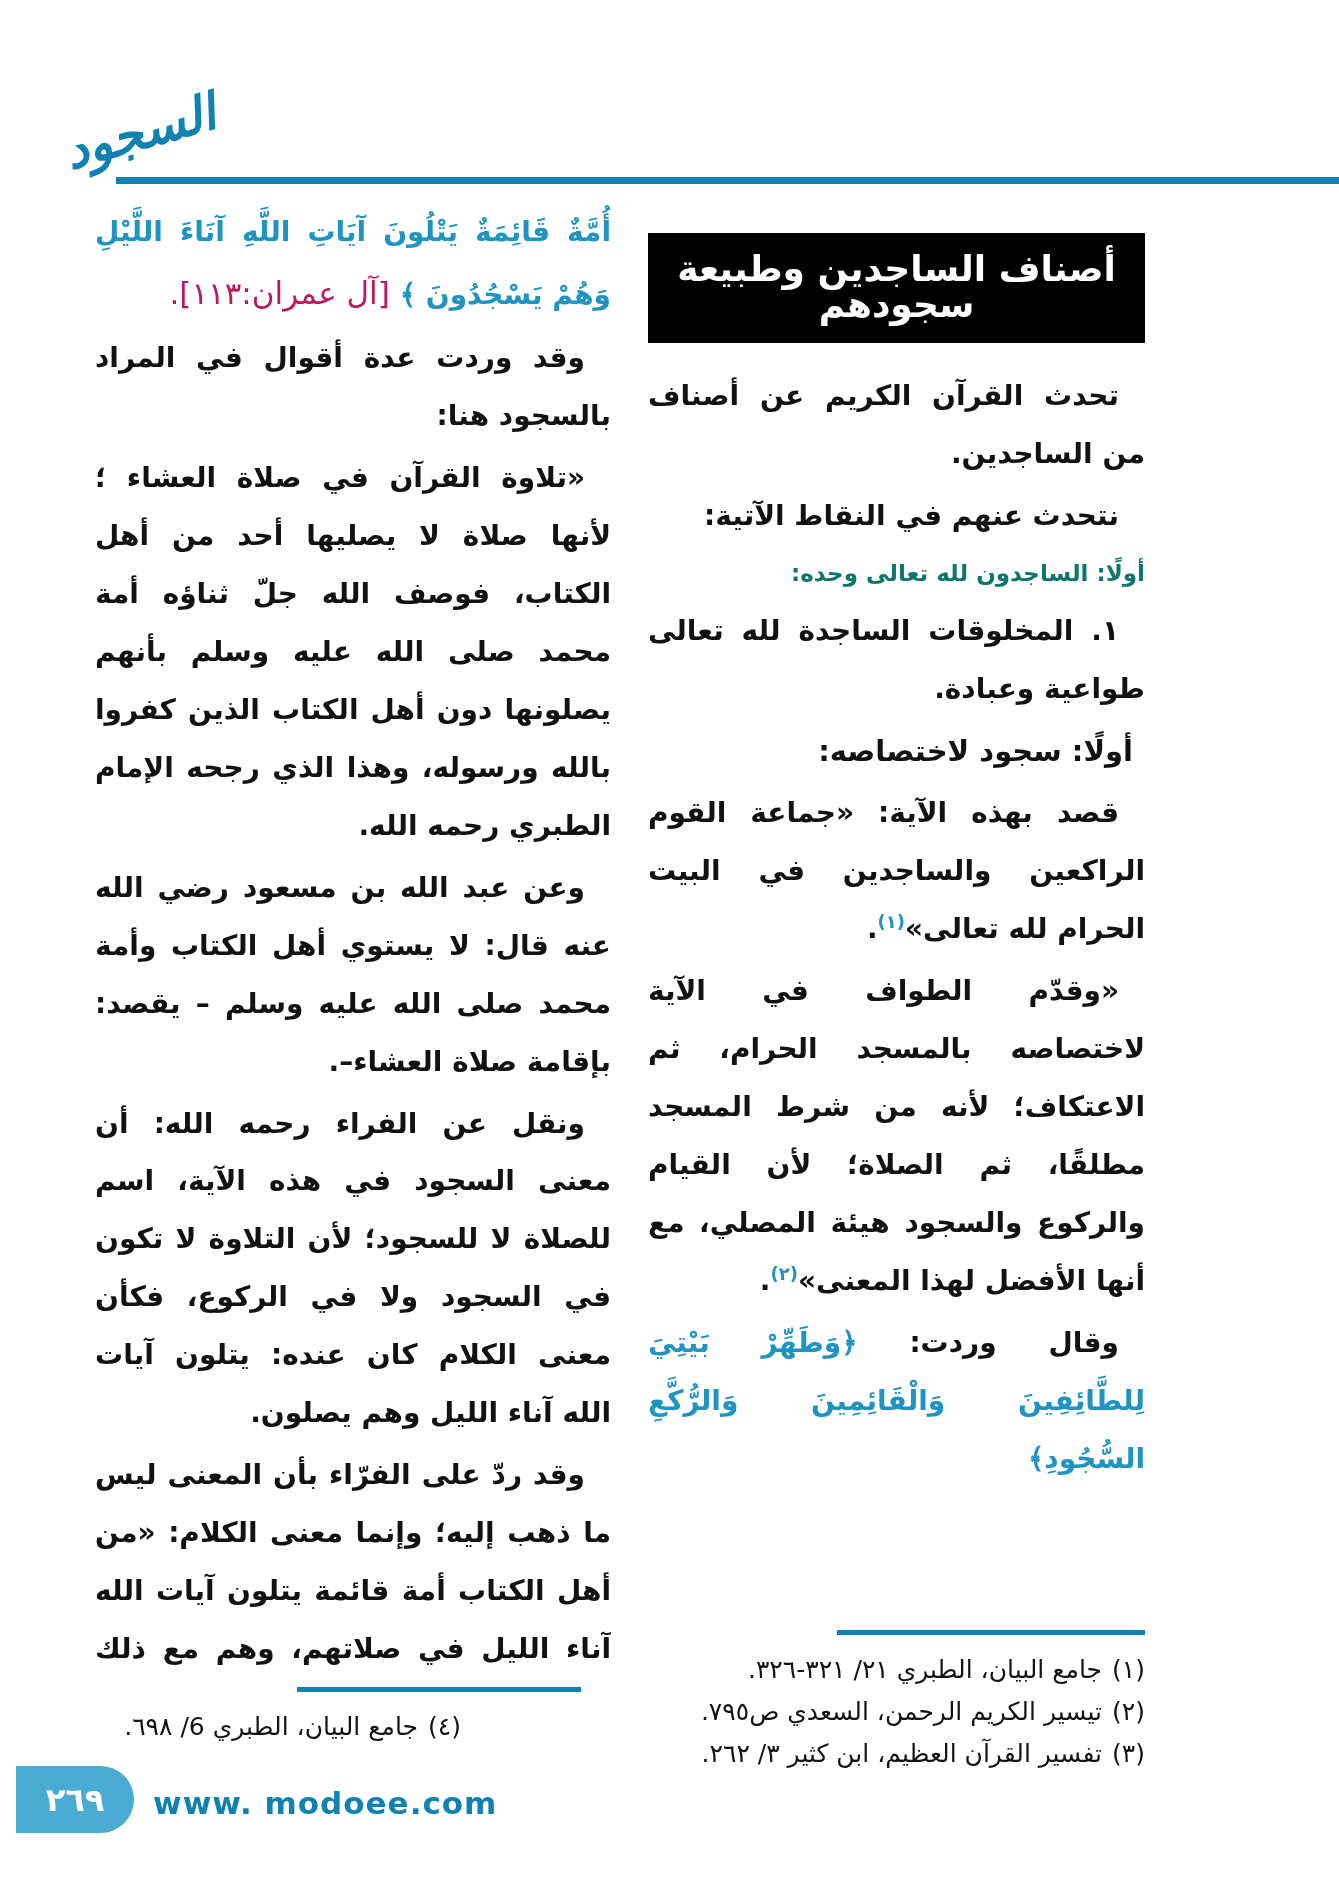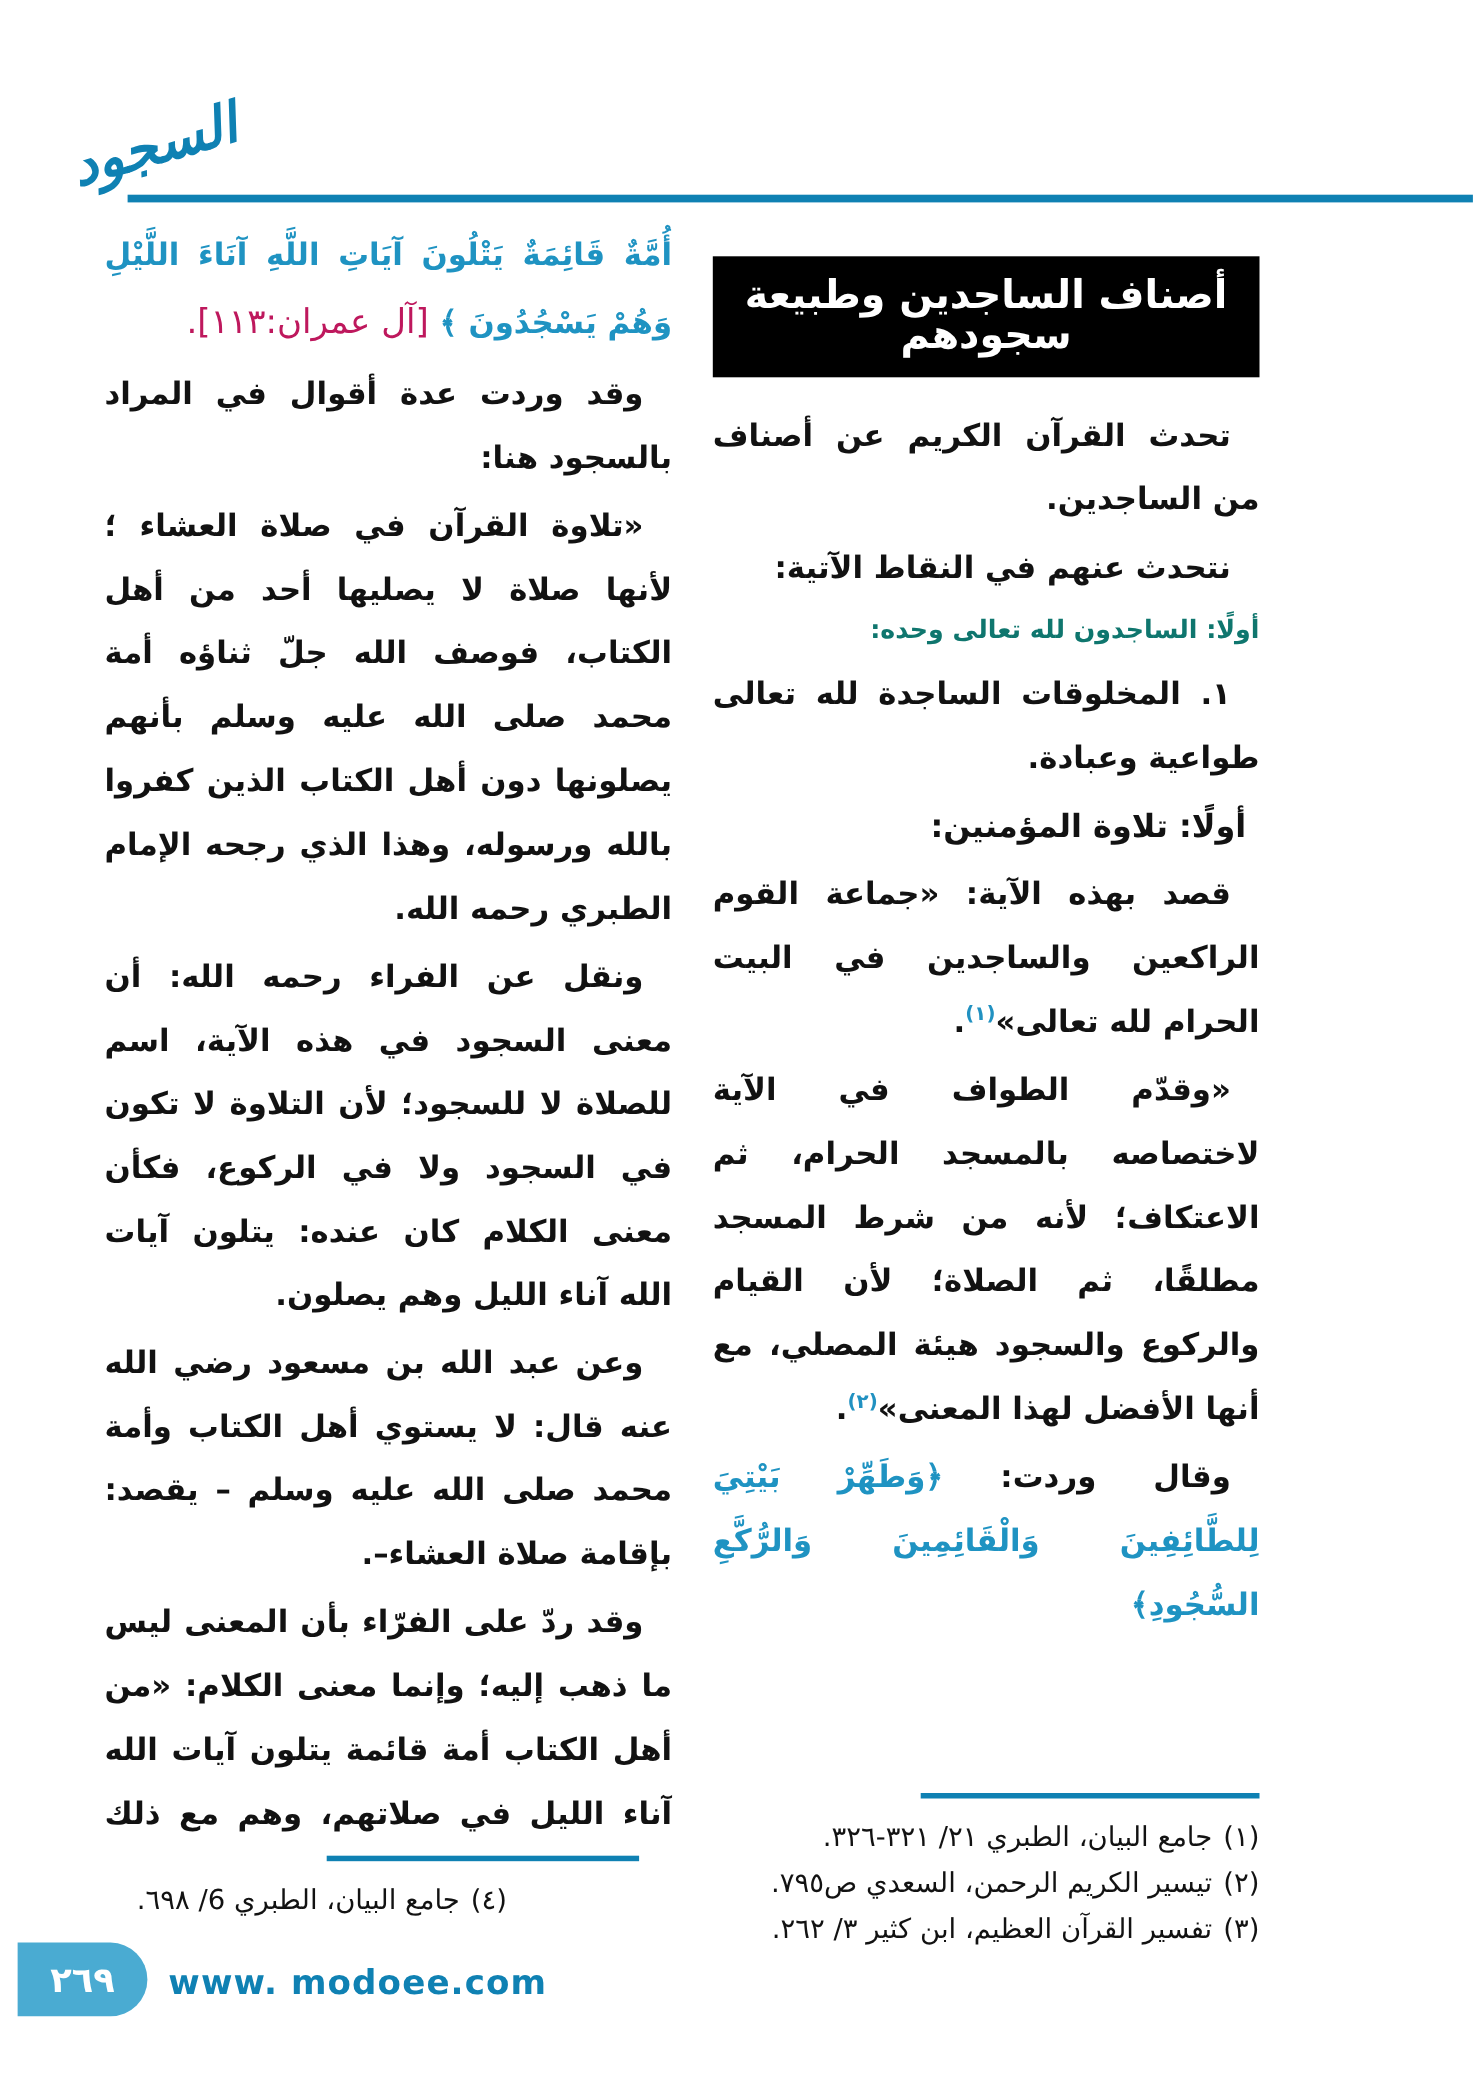--- a/index.html
+++ b/index.html
@@ -81,21 +81,21 @@
 
 <div class="col col-right">
   <div class="section-box">
     <span>أصناف الساجدين وطبيعة سجودهم</span>
   </div>
   <div class="col-body">
     <p class="p">تحدث القرآن الكريم عن أصناف من الساجدين.</p>
     <p class="p">نتحدث عنهم في النقاط الآتية:</p>
     <p class="p h-blue">أولًا: الساجدون لله تعالى وحده:</p>
     <p class="p">١. المخلوقات الساجدة لله تعالى طواعية وعبادة.</p>
-    <p class="p h-black">أولًا: تلاوة المؤمنين:</p>
+    <p class="p h-black">أولًا: سجود لاختصاصه:</p>
 
 
     <p class="p">
       <span>قصد بهذه الآية: «جماعة القوم الراكعين والساجدين في البيت الحرام لله تعالى»</span><sup class="marker">(١)</sup><span>.</span>
     </p>
 
     <p class="p">
       <span>«وقدّم الطواف في الآية لاختصاصه بالمسجد الحرام، ثم الاعتكاف؛ لأنه من شرط المسجد مطلقًا، ثم الصلاة؛ لأن القيام والركوع والسجود هيئة المصلي، مع أنها الأفضل لهذا المعنى»</span><sup class="marker">(٢)</sup><span>.</span>
     </p>
 
@@ -122,22 +122,22 @@
   </div>
 </div>
 
 <div class="col col-left">
   <div class="col-body">
     <p class="p noindent">
       <span class="quran">أُمَّةٌ قَائِمَةٌ يَتْلُونَ آيَاتِ اللَّهِ آنَاءَ اللَّيْلِ وَهُمْ يَسْجُدُونَ ﴾</span><span class="ref"> [آل عمران:١١٣].</span>
     </p>
     <p class="p">وقد وردت عدة أقوال في المراد بالسجود هنا:</p>
     <p class="p">«تلاوة القرآن في صلاة العشاء ؛ لأنها صلاة لا يصليها أحد من أهل الكتاب، فوصف الله جلّ ثناؤه أمة محمد صلى الله عليه وسلم بأنهم يصلونها دون أهل الكتاب الذين كفروا بالله ورسوله، وهذا الذي رجحه الإمام الطبري رحمه الله.</p>
+    <p class="p">وعن عبد الله بن مسعود رضي الله عنه قال: لا يستوي أهل الكتاب وأمة محمد صلى الله عليه وسلم – يقصد: بإقامة صلاة العشاء–.</p>
     <p class="p">ونقل عن الفراء رحمه الله: أن معنى السجود في هذه الآية، اسم للصلاة لا للسجود؛ لأن التلاوة لا تكون في السجود ولا في الركوع، فكأن معنى الكلام كان عنده: يتلون آيات الله آناء الليل وهم يصلون.</p>
-    <p class="p">وعن عبد الله بن مسعود رضي الله عنه قال: لا يستوي أهل الكتاب وأمة محمد صلى الله عليه وسلم – يقصد: بإقامة صلاة العشاء–.</p>
     <p class="p">
       <span>وقد ردّ على الفرّاء بأن المعنى ليس ما ذهب إليه؛ وإنما معنى الكلام: «من أهل الكتاب أمة قائمة يتلون آيات الله آناء الليل في صلاتهم، وهم مع ذلك يسجدون فيها، فالسجود هنا هو السجود المعروف بالصلاة»</span>
     </p>
   </div>
 
   <div class="footnotes">
     <div class="fn-sep inset"></div>
     <div class="footnote centered">
       <span class="num">(٤)</span>
       <span class="txt">جامع البيان، الطبري 6/ ٦٩٨.</span>

